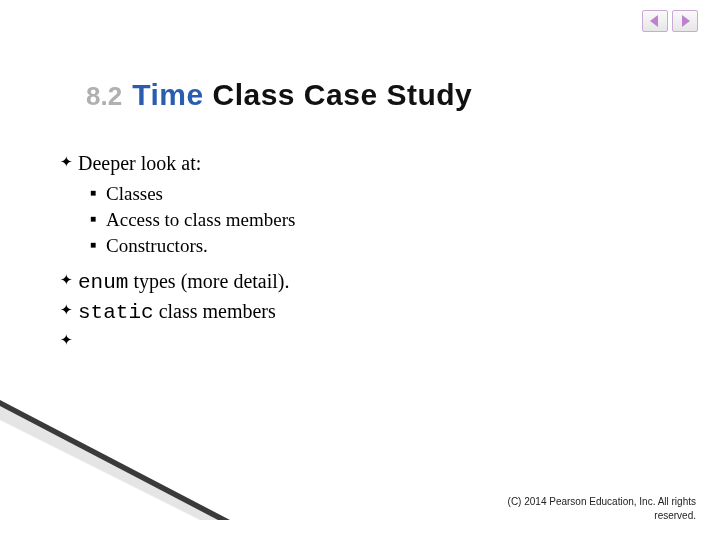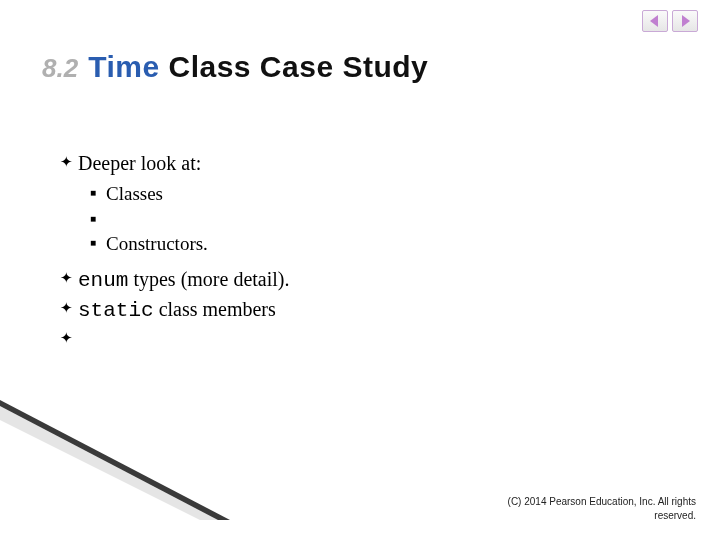--- a/index.html
+++ b/index.html
@@ -32,29 +32,30 @@
     position: absolute;
     top: 50px;
     left: 42px;
     display: flex;
     align-items: baseline;
     gap: 10px;
   }
   .sec-num {
     font-family: Verdana, Arial, sans-serif;
     font-weight: bold;
-    font-style: italic;
     font-size: 26px;
     color: #b0b0b0;
+    margin-left: 44px;
   }
   .sec-title {
     font-family: Verdana, Arial, sans-serif;
     font-weight: bold;
     font-size: 30px;
     letter-spacing: 0.5px;
+    margin-top: 28px;
   }
   .sec-title .w1 { color: #2a5db0; }
   .sec-title .w2 { color: #111; }
   .content {
     position: absolute;
     top: 150px;
     left: 60px;
     right: 60px;
     font-size: 20px;
     color: #000;
@@ -141,20 +142,21 @@
     <span class="marker">✦</span>
     <span class="txt">Deeper look at:</span>
   </div>
   <div class="sub">
     <div class="lvl2">
       <span class="marker">■</span>
       <span class="txt">Classes</span>
     </div>
     <div class="lvl2">
       <span class="marker">■</span>
+      <span class="txt">Access to class members</span>
     </div>
     <div class="lvl2">
       <span class="marker">■</span>
       <span class="txt">Constructors.</span>
     </div>
   </div>
 
   <div class="lvl1">
     <span class="marker">✦</span>
     <span class="txt"><span class="code">enum</span><span> types (more detail).</span></span>

